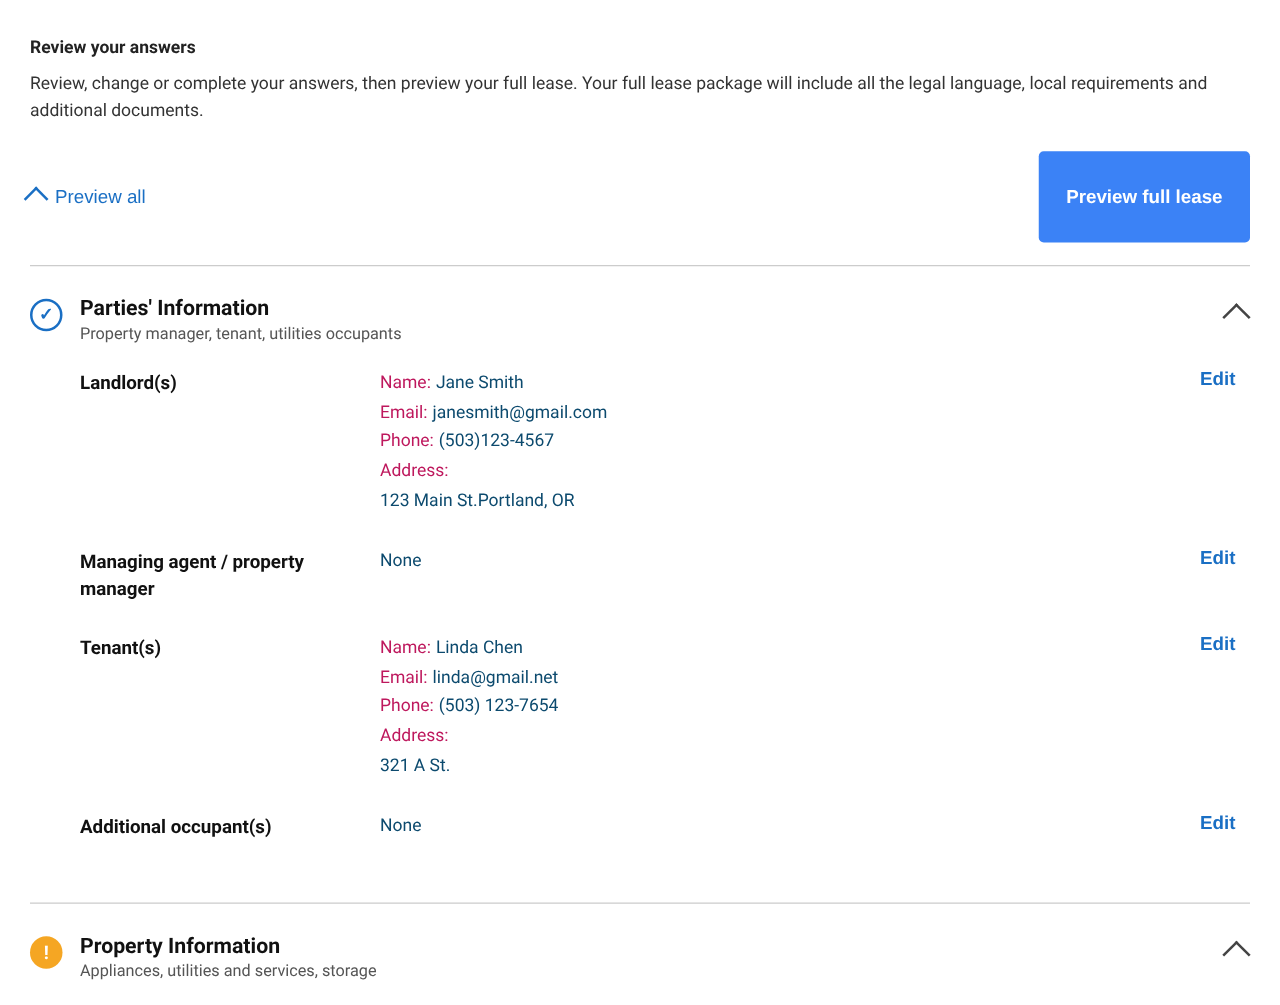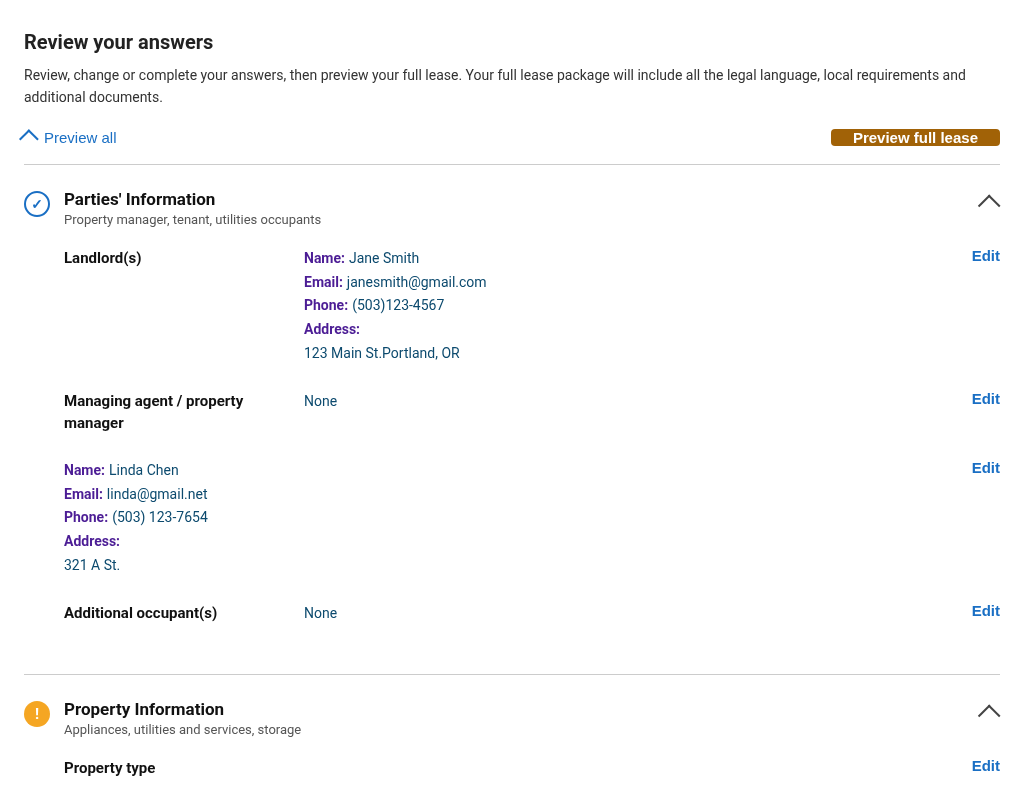--- a/index.html
+++ b/index.html
@@ -11,21 +11,21 @@
     body {
       font-family: -apple-system, BlinkMacSystemFont, 'Segoe UI', Roboto, Helvetica, Arial, sans-serif;
       font-size: 15px;
       color: #222;
       background: #fff;
       padding: 30px 24px;
       max-width: 1024px;
     }
 
     .page-title {
-      font-size: 20px;
+      font-size: 14px;
       font-weight: 700;
       margin-bottom: 10px;
     }
 
     .page-subtitle {
       font-size: 14px;
       color: #333;
       line-height: 1.6;
       margin-bottom: 20px;
     }
@@ -53,25 +53,25 @@
     .collapse-all-btn .chevron-up {
       display: inline-block;
       width: 14px;
       height: 14px;
       border-left: 2px solid #1a6fc4;
       border-top: 2px solid #1a6fc4;
       transform: rotate(45deg) translateY(3px);
     }
 
     .preview-btn {
-      background: #a16207;
+      background: #3b82f6;
       color: #fff;
       border: none;
       border-radius: 4px;
-      padding: 0 22px;
+      padding: 28px 22px;
       font-size: 15px;
       font-weight: 600;
       cursor: pointer;
     }
 
     .section {
       border-top: 1px solid #ccc;
       padding: 24px 0 24px 0;
     }
 
@@ -159,39 +159,39 @@
       color: #333;
       line-height: 1.7;
     }
 
     .info-value .field-line {
       display: flex;
       gap: 4px;
     }
 
     .field-key {
-      color: #4c1d95;
-      font-weight: 700;
+      color: #be185d;
+      font-weight: 400;
     }
 
     .field-val {
       color: #0c4a6e;
       font-weight: 400;
     }
 
     .edit-btn {
       background: none;
       border: none;
       color: #1a6fc4;
       font-size: 15px;
       font-weight: 700;
       cursor: pointer;
       padding: 0;
       min-width: 40px;
-      text-align: right;
+      text-align: left;
     }
 
     .info-row-wrapper {
       display: flex;
       align-items: flex-start;
       justify-content: space-between;
       margin-bottom: 24px;
     }
 
     .info-row-main {
@@ -259,20 +259,21 @@
             <div class="info-value">
               <div class="field-line">
                 <span class="field-val"> None</span>
               </div>
             </div>
           </div>
           <button class="edit-btn">Edit</button>
         </div>
         <div class="info-row-wrapper">
           <div class="info-row-main">
+            <div class="info-label">Tenant(s)</div>
             <div class="info-value">
               <div class="field-line">
                 <span class="field-key">Name:</span>
                 <span class="field-val"> Linda Chen</span>
               </div>
               <div class="field-line">
                 <span class="field-key">Email:</span>
                 <span class="field-val"> linda@gmail.net</span>
               </div>
               <div class="field-line">

